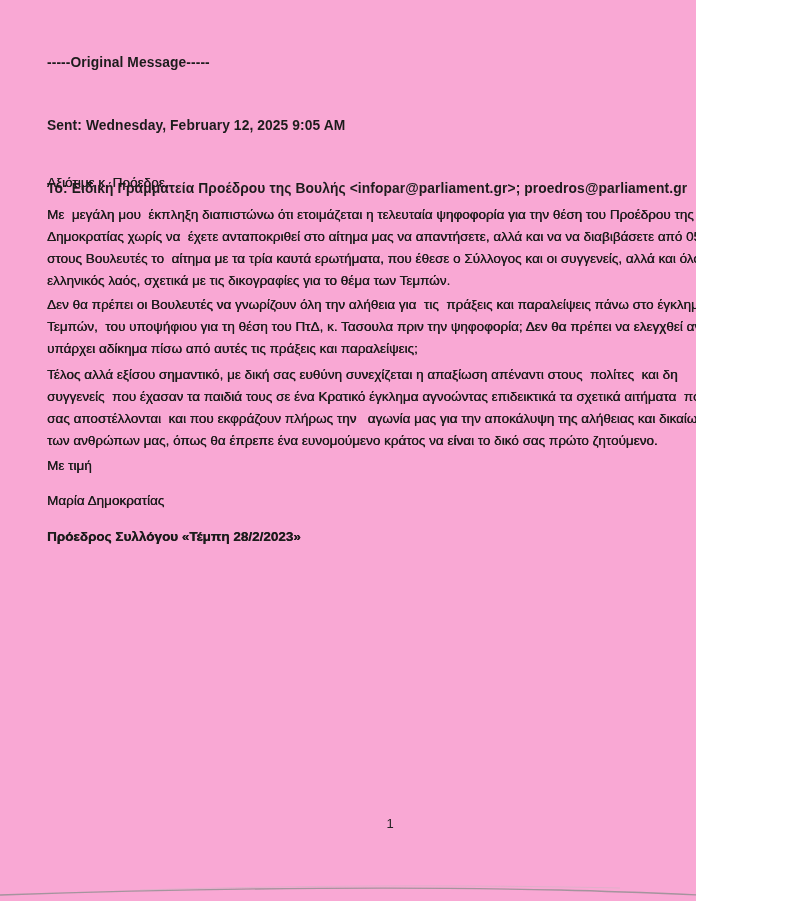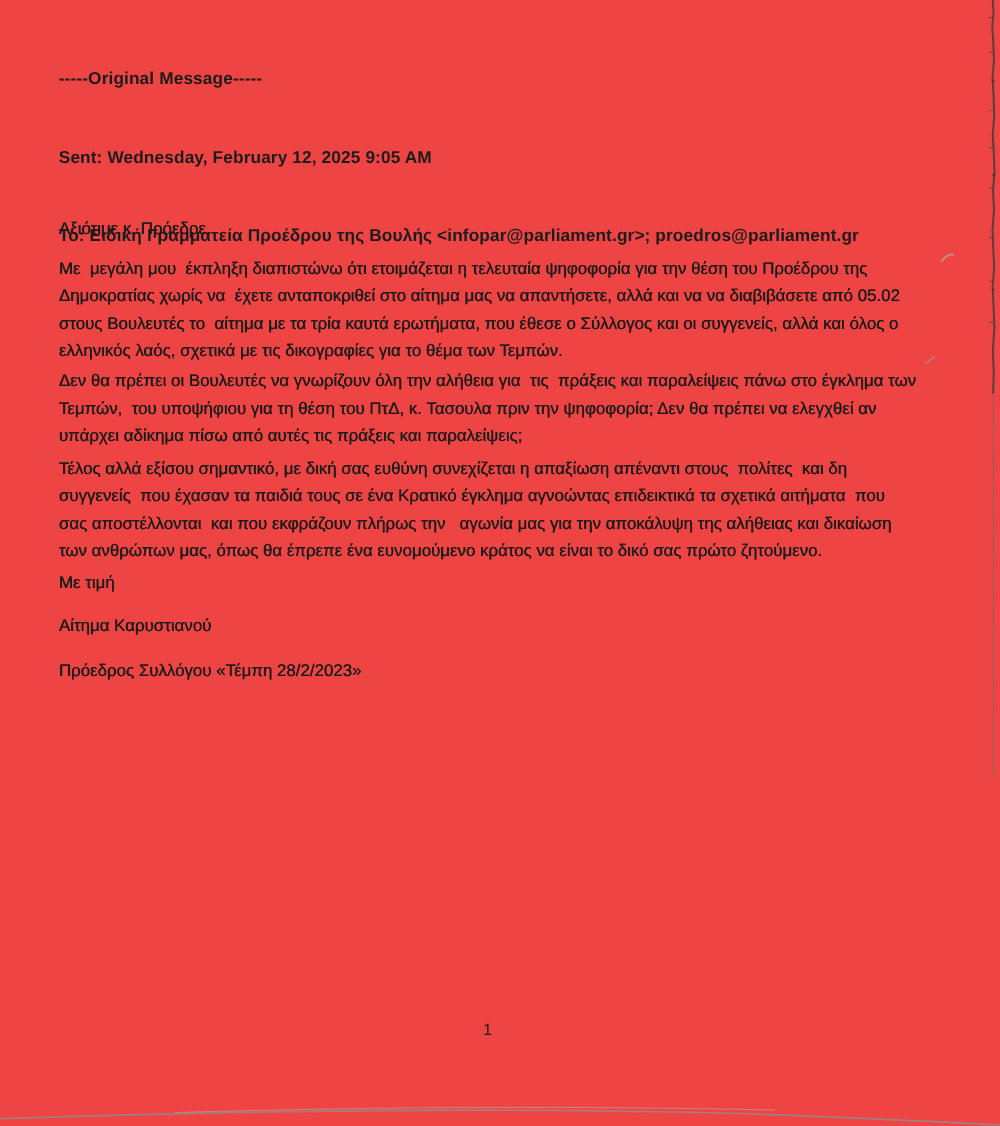--- a/index.html
+++ b/index.html
@@ -1,22 +1,22 @@
 <!DOCTYPE html>
 <html><head>
 <meta charset="utf-8">
 <title></title>
 <style>
   * { margin: 0; padding: 0; box-sizing: border-box; }
   html, body { background: #ffffff; }
   .page {
     position: relative;
-    width: 800px;
+    width: 696px;
     height: 901px;
-    background: #ef4444;
+    background: #f9a8d4;
     overflow: hidden;
     font-family: "Liberation Sans", sans-serif;
     color: #1c1c1c;
   }
   .block {
     position: absolute;
     left: 47px;
     white-space: pre;
   }
   .email-header {
@@ -33,21 +33,21 @@
     font-weight: 400;
     text-shadow: 0.3px 0 0 currentColor; 
     margin-top: 31px;
   }
   .salutation       { top: 141px; }
   .paragraph-1      { top: 173px; }
   .paragraph-2      { top: 263px; }
   .paragraph-3      { top: 333px; }
   .closing          { top: 424px; text-align: center; }
   .signature-name   { top: 459px; }
-  .signature-title  { top: 495px; }
+  .signature-title  { top: 495px; font-weight: bold; }
   .page-number {
     position: absolute;
     top: 813px;
     left: 0;
     width: 780px;
     text-align: center;
     font-size: 13px;
     line-height: 22px;
     color: #222;
   }
@@ -76,21 +76,21 @@
 ελληνικός λαός, σχετικά με τις δικογραφίες για το θέμα των Τεμπών.</div>
   <div class="block body-text paragraph-3">Τέλος αλλά εξίσου σημαντικό, με δική σας ευθύνη συνεχίζεται η απαξίωση απέναντι στους  πολίτες  και δη
 συγγενείς  που έχασαν τα παιδιά τους σε ένα Κρατικό έγκλημα αγνοώντας επιδεικτικά τα σχετικά αιτήματα  που
 σας αποστέλλονται  και που εκφράζουν πλήρως την   αγωνία μας για την αποκάλυψη της αλήθειας και δικαίωση
 των ανθρώπων μας, όπως θα έπρεπε ένα ευνομούμενο κράτος να είναι το δικό σας πρώτο ζητούμενο.</div>
   <div class="block body-text paragraph-2">Δεν θα πρέπει οι Βουλευτές να γνωρίζουν όλη την αλήθεια για  τις  πράξεις και παραλείψεις πάνω στο έγκλημα των
 Τεμπών,  του υποψήφιου για τη θέση του ΠτΔ, κ. Τασουλα πριν την ψηφοφορία; Δεν θα πρέπει να ελεγχθεί αν
 υπάρχει αδίκημα πίσω από αυτές τις πράξεις και παραλείψεις;</div>
 
   <div class="block body-text closing">Με τιμή</div>
-  <div class="block body-text signature-name">Αίτημα Καρυστιανού</div>
+  <div class="block body-text signature-name">Μαρία Δημοκρατίας</div>
   <div class="block body-text signature-title">Πρόεδρος Συλλόγου «Τέμπη 28/2/2023»</div>
 
   <div class="page-number">1</div>
 
   <svg class="artifacts-overlay" viewBox="0 0 800 901" xmlns="http://www.w3.org/2000/svg">
 
     <path d="M794.2 0 L794.8 10 L793.8 22 L794.6 34 L795.2 48 L794 62 L794.8 76 L795.4 92 L794.2 108 L795 122 L795.6 138 L794.4 152 L795.2 168 L794 184 L794.6 198 L795.3 214 L794.1 230 L794.9 246 L795.5 262 L794.3 280 L795 298 L794.5 315" fill="none" stroke="#3d3d3d" stroke-width="1.6" opacity="0.85"></path>
 
     <path d="M794.5 315 L795 335 L794.3 358 L794.9 382 L794.4 408 L795 434 L794.5 462 L794.9 492 L794.4 522 L794.8 555 L794.5 590 L794.7 620" fill="none" stroke="#6a6a6a" stroke-width="1" opacity="0.6"></path>
 

